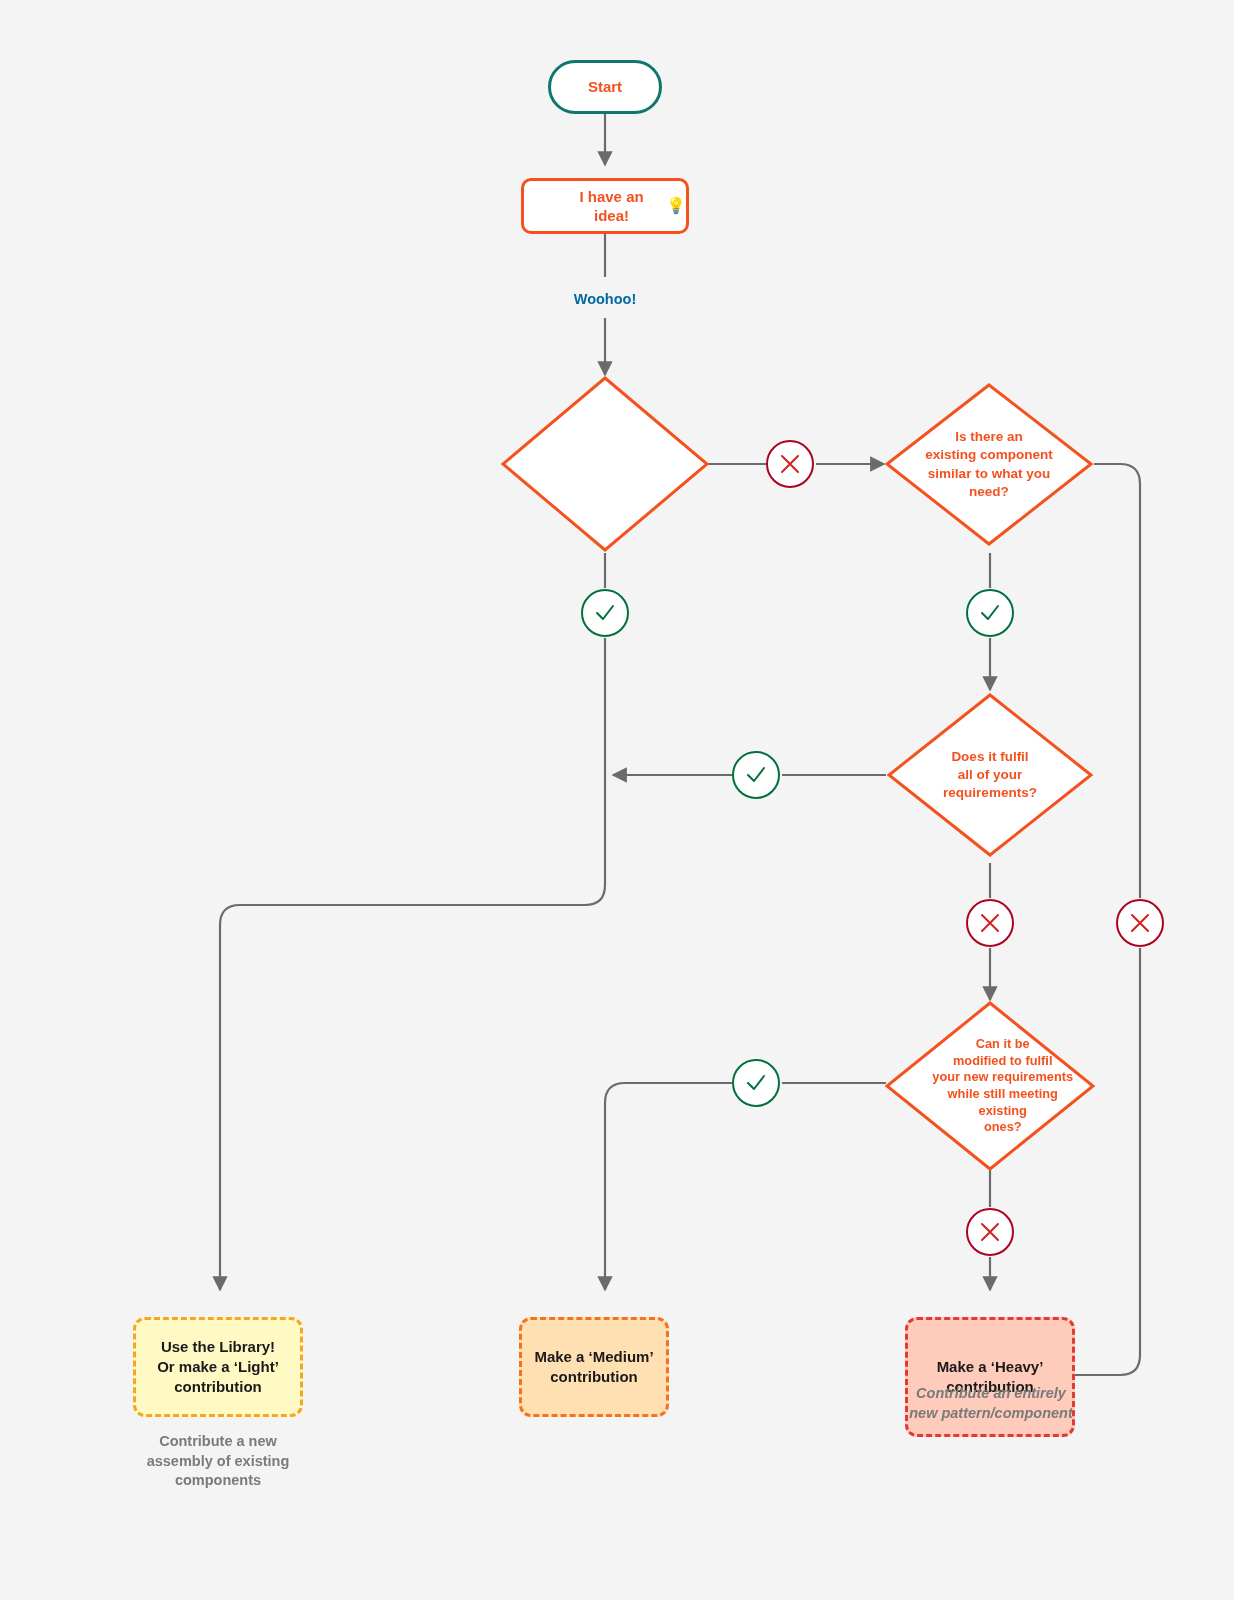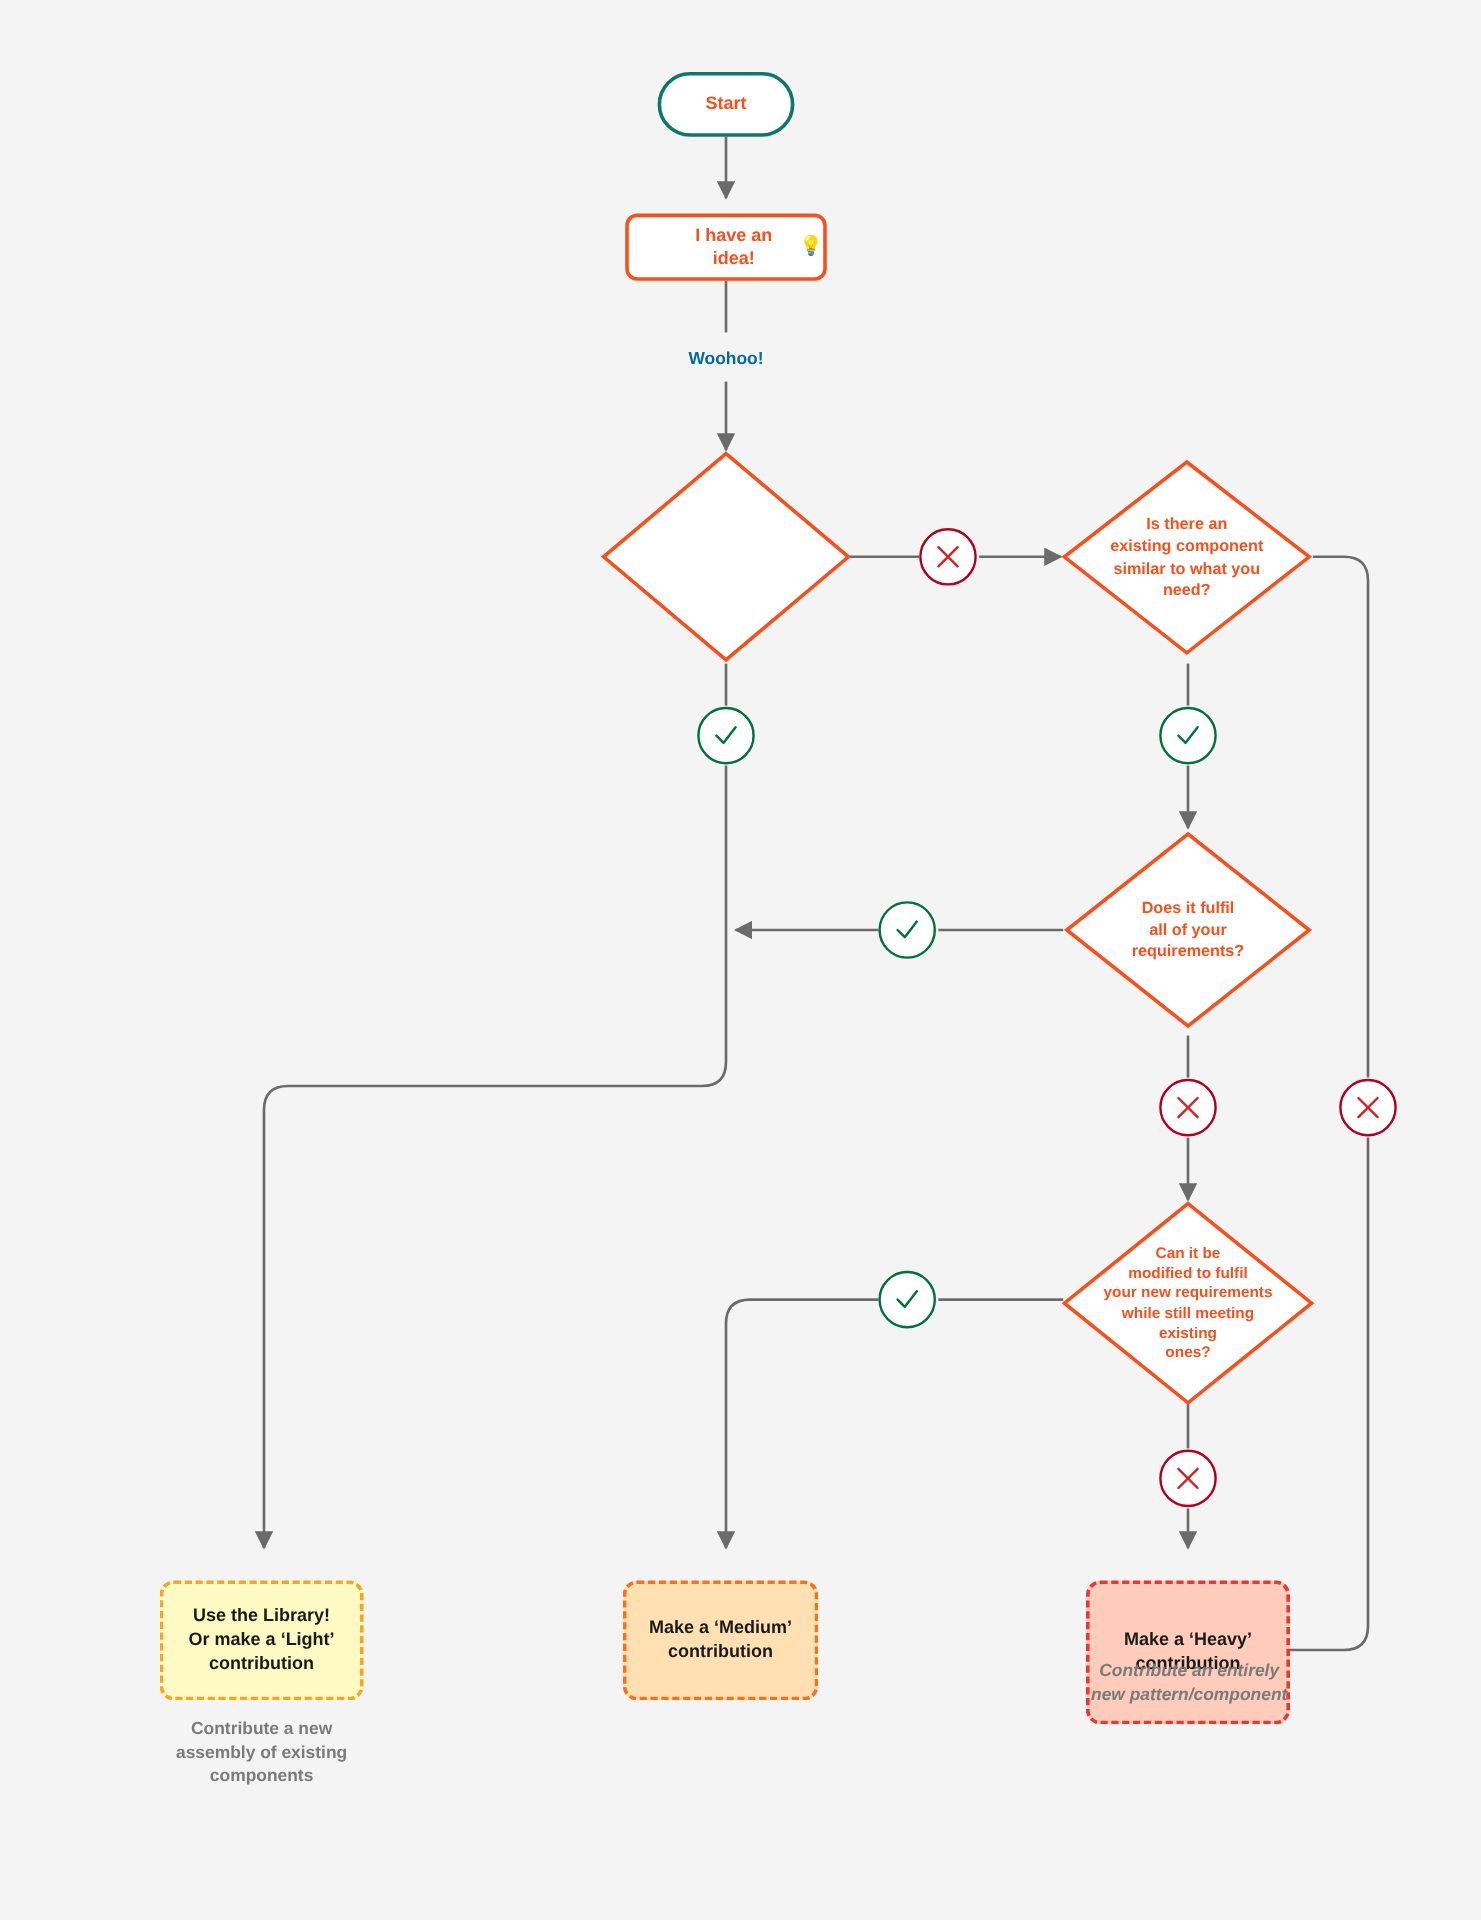--- a/index.html
+++ b/index.html
@@ -133,21 +133,21 @@
 
   <div class="node diamond" style="left:886px;top:692px;width:208px;height:166px;">
     <svg class="dshape" viewBox="0 0 208 166">
       <polygon points="104,3 205,83 104,163 3,83" fill="#ffffff" stroke="#f4511e" stroke-width="3"></polygon>
     </svg>
     <span class="dtext" style="white-space:pre-line;">Does it fulfil
 all of your
 requirements?</span>
   </div>
 
-  <div class="node diamond" style="left:884px;top:1000px;width:212px;height:172px;">
+  <div class="node diamond" style="left:884px;top:1000px;width:212px;height:172px;justify-content:flex-end;">
     <svg class="dshape" viewBox="0 0 212 172">
       <polygon points="106,3 209,86 106,169 3,86" fill="#ffffff" stroke="#f4511e" stroke-width="3"></polygon>
     </svg>
     <span class="dtext" style="white-space:pre-line;width:88%;font-size:12.8px;line-height:1.3;">Can it be
 modified to fulfil
 your new requirements
 while still meeting
 existing
 ones?</span>
   </div>
@@ -195,21 +195,21 @@
 
   <div class="node outcome light" style="left:133px;top:1317px;width:170px;height:100px;">
     <span style="white-space:pre-line;">Use the Library!
 Or make a ‘Light’
 contribution</span>
   </div>
   <div class="caption" style="left:118px;top:1432px;width:200px;white-space:pre-line;">Contribute a new
 assembly of existing
 components</div>
 
-  <div class="node outcome medium" style="left:519px;top:1317px;width:163px;height:100px;">
+  <div class="node outcome medium" style="left:519px;top:1317px;width:150px;height:100px;">
     <span style="white-space:pre-line;">Make a ‘Medium’
 contribution</span>
   </div>
 
   <div class="node outcome heavy" style="left:905px;top:1317px;width:170px;height:120px;">
     <span style="white-space:pre-line;">Make a ‘Heavy’
 contribution</span>
   </div>
   <div class="caption" style="left:885px;top:1384px;width:212px;white-space:pre-line;font-style:italic;">Contribute an entirely
 new pattern/component</div>

